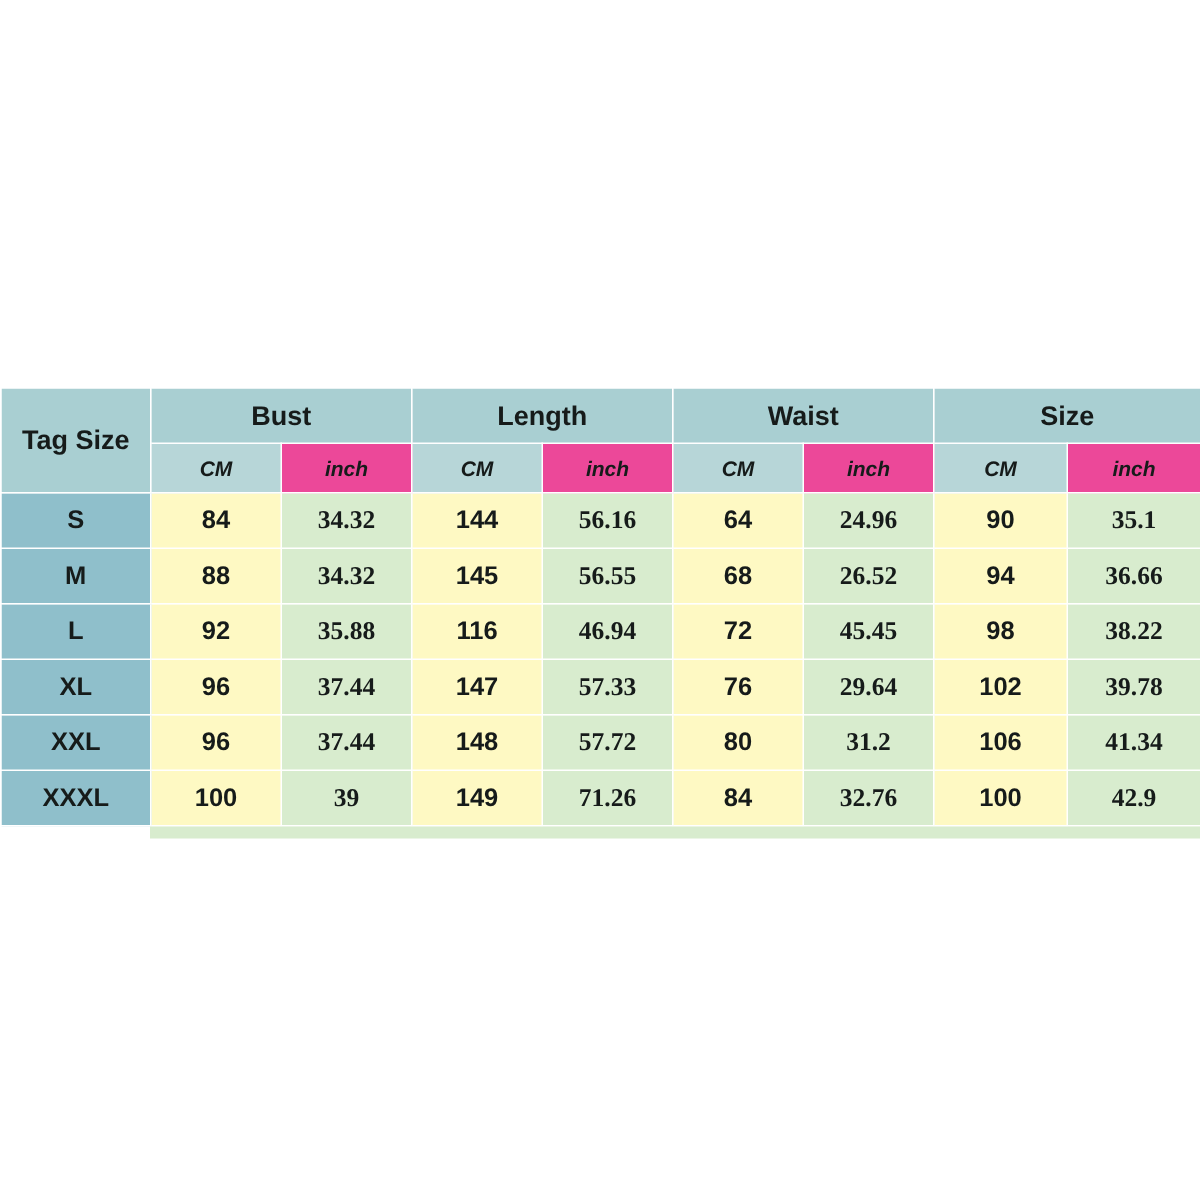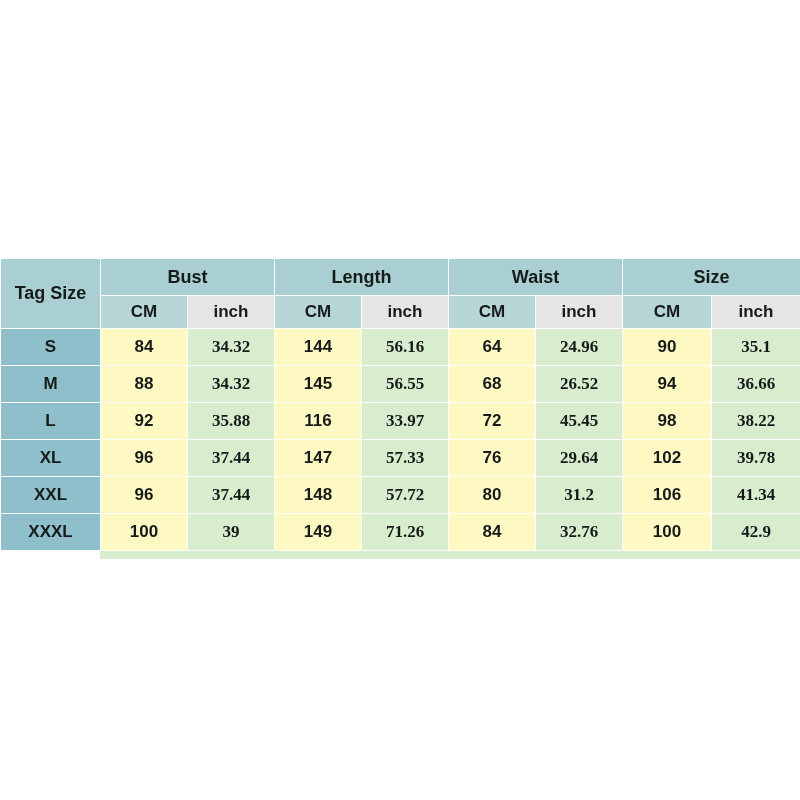--- a/index.html
+++ b/index.html
@@ -45,29 +45,30 @@
     background: #a9cfd2;
   }
   th.tag-size-cell {
     background: #a9cfd2;
     font-size: 17px;
     width: 100px;
   }
   
   tr.unit-row th {
     height: 30px;
-    font-size: 17px;
+    font-size: 14px;
+    font-style: italic;
     background: #b7d6d8;
     margin-top: 16px;
   }
   tr.unit-row th.unit-cm {
     background: #b7d6d8;
   }
   tr.unit-row th.unit-inch {
-    background: #e5e5e5;
+    background: #ec4899;
   }
   
   td.size-label {
     background: #8fbfcb;
     font-size: 17px;
     height: 34px;
   }
   td.val {
     background: #fef9c3;
     font-size: 17px;
@@ -150,21 +151,21 @@
           <td class="val">68</td>
           <td class="val alt">26.52</td>
           <td class="val">94</td>
           <td class="val alt">36.66</td>
         </tr>
         <tr>
           <td class="size-label">L</td>
           <td class="val">92</td>
           <td class="val alt">35.88</td>
           <td class="val">116</td>
-          <td class="val alt">33.97</td>
+          <td class="val alt">46.94</td>
           <td class="val">72</td>
           <td class="val alt">45.45</td>
           <td class="val">98</td>
           <td class="val alt">38.22</td>
         </tr>
         <tr>
           <td class="size-label">XL</td>
           <td class="val">96</td>
           <td class="val alt">37.44</td>
           <td class="val">147</td>

